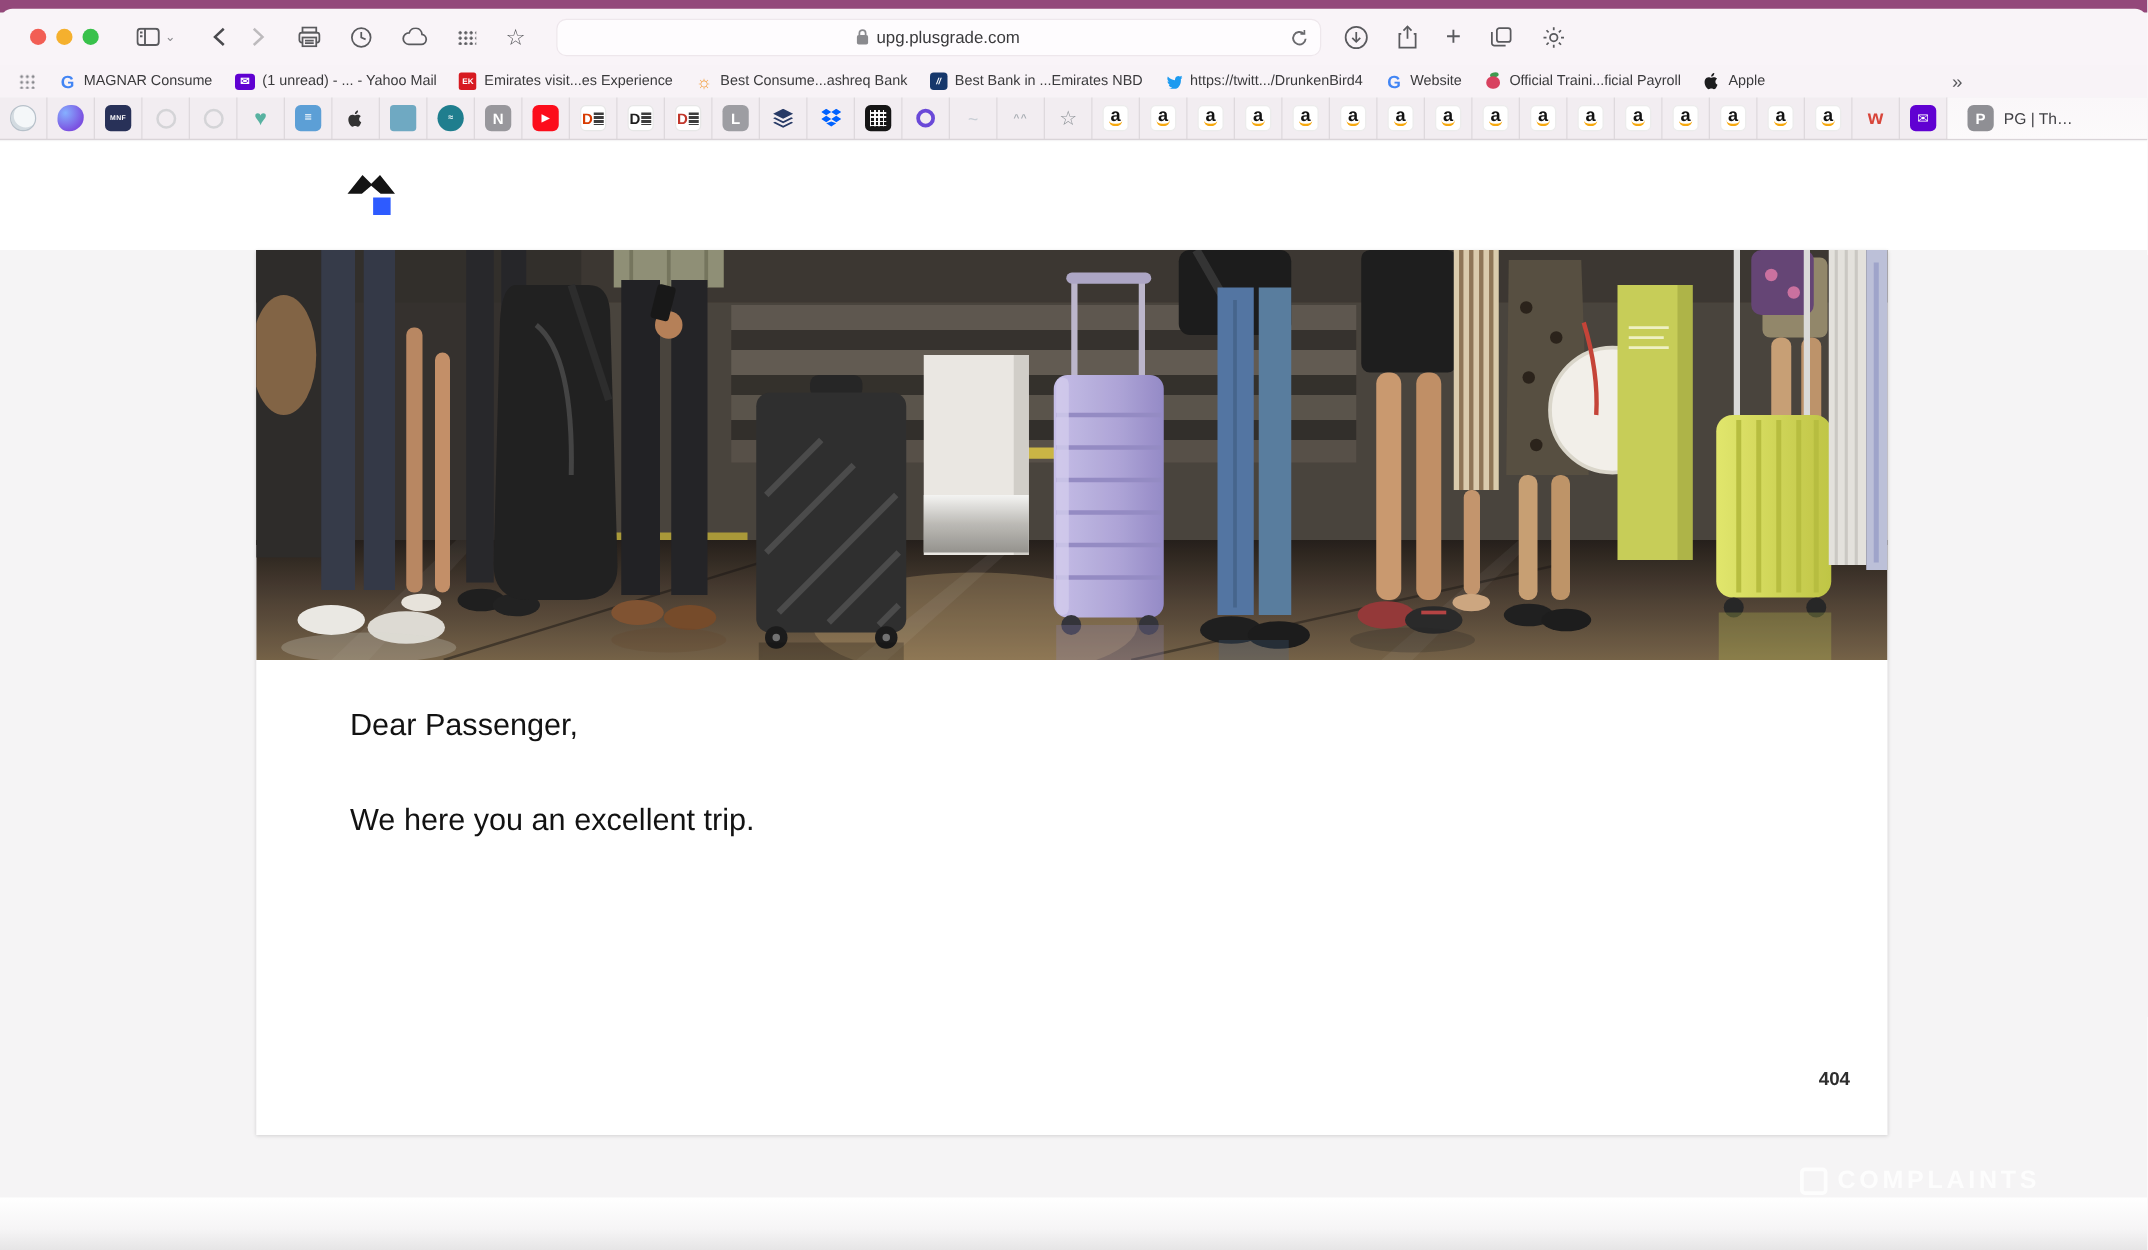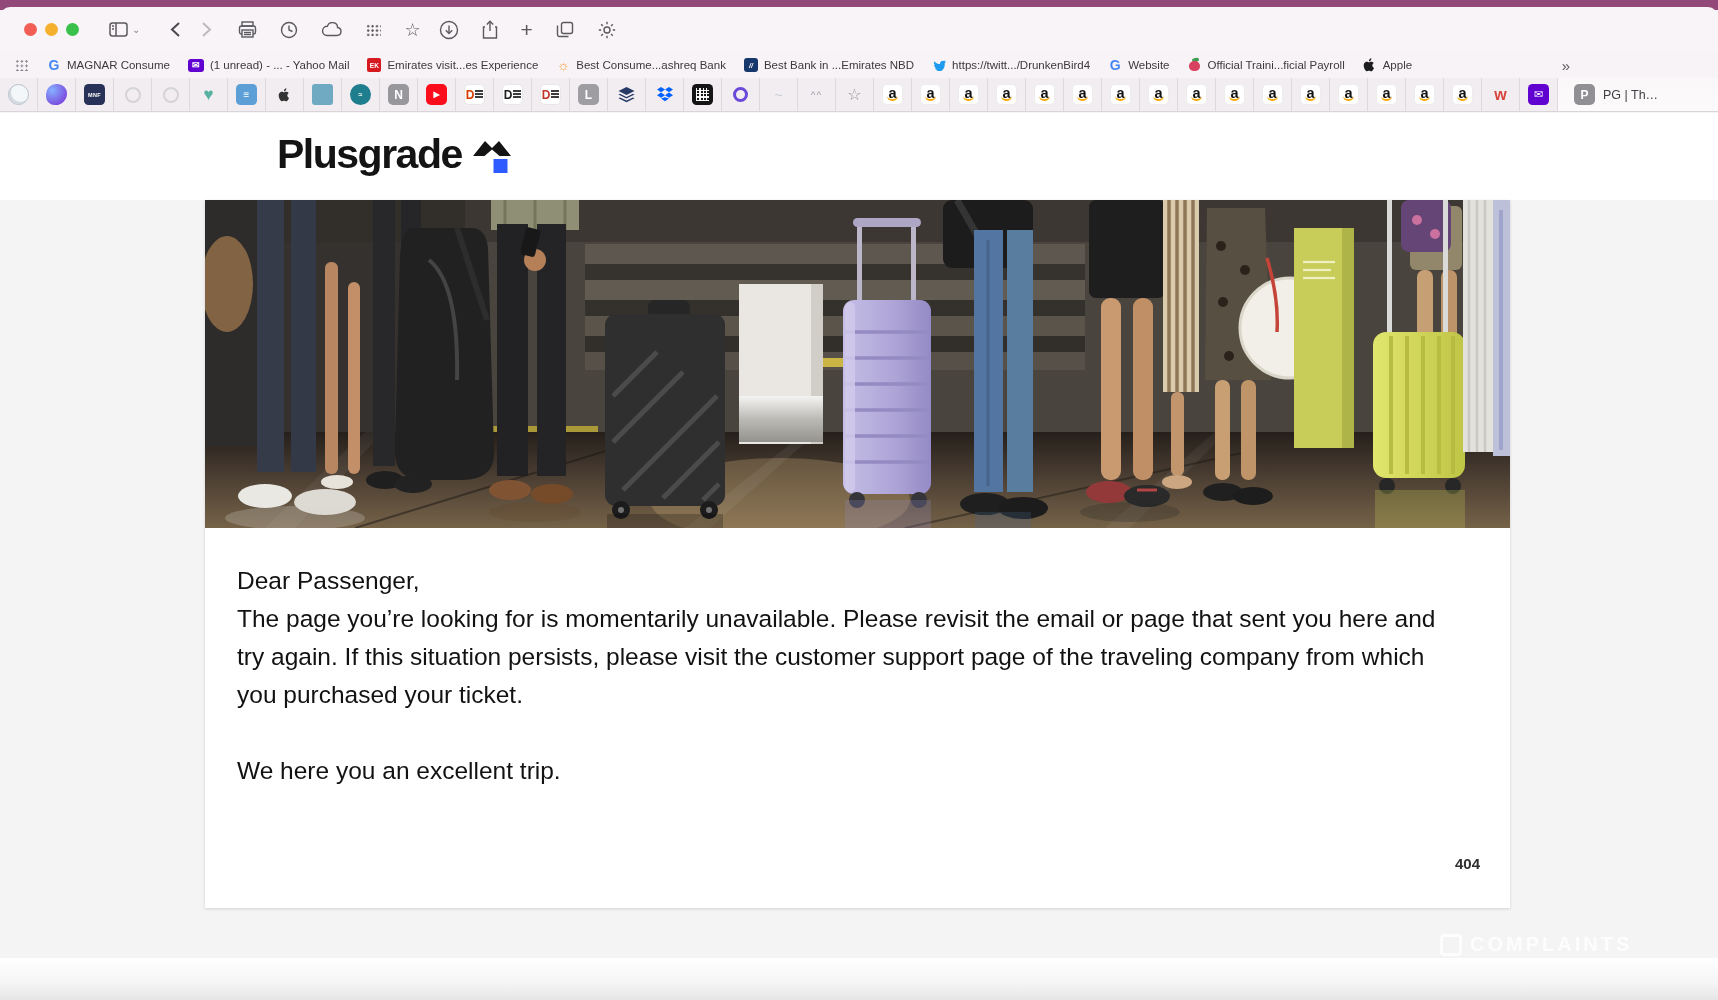--- a/index.html
+++ b/index.html
@@ -105,21 +105,21 @@
   
   .site-header { position:absolute; top:113px; left:0; width:1718px; height:87px; background:#fff;
                  display:flex; align-items:center; }
   .brand { display:flex; align-items:flex-start; gap:10px; margin-left:277px; }
   .brand-text { font-size:41px; font-weight:800; letter-spacing:-1.5px; color:#141414; line-height:1; }
   .brand-mark { margin-top:2px; }
 
   .card { position:absolute; top:200px; left:205px; width:1305px; height:708px; background:#fff;
           box-shadow:0 1px 3px rgba(0,0,0,.14); }
   .hero { width:1305px; height:328px; display:block; }
-  .copy { padding:34px 44px 0 32px; font-size:24.5px; line-height:38px; color:#121212; }
+  .copy { padding:34px 44px 0 32px; font-size:24.5px; line-height:38px; color:#121212;margin-left:43px; }
   .copy p { margin:0; }
   .copy .closing { margin-top:38px; }
   .err-code { position:absolute; right:30px; bottom:36px; font-size:15px; font-weight:700; color:#2e2e2e; }
 
   .watermark { position:absolute; left:1440px; top:933px; display:flex; align-items:center; gap:8px;
                color:rgba(255,255,255,.8); font-size:20px; font-weight:800; letter-spacing:3px; }
   .watermark .wm-box { width:22px; height:22px; border:3px solid rgba(255,255,255,.8); border-radius:4px; }
 
   .bottom-strip { position:absolute; top:958px; left:0; width:1718px; height:42px;
                   background:linear-gradient(180deg,#ffffff 0%,#f6f5f6 60%,#e6e5e6 100%); }
@@ -175,20 +175,35 @@
     </span>
     <span class="tbtn">
       <svg width="22" height="15" viewBox="0 0 22 15" fill="none" stroke="#5a5a5e" stroke-width="1.4">
         <path d="M6 13.5h10a4 4 0 0 0 .6-7.95A5.2 5.2 0 0 0 6.4 4.3 4.6 4.6 0 0 0 6 13.5z"></path>
       </svg>
     </span>
     <span class="tbtn dotgrid"></span>
     <span class="tbtn star-glyph">☆</span>
   </div>
 
+  <div class="urlbar">
+    <span class="lock">
+      <svg width="10" height="13" viewBox="0 0 10 13" fill="#8a8a8e">
+        <rect x="0.5" y="5" width="9" height="7.5" rx="1.5"></rect>
+        <path d="M2.5 5V3.5a2.5 2.5 0 0 1 5 0V5" fill="none" stroke="#8a8a8e" stroke-width="1.4"></path>
+      </svg>
+    </span>
+    <span>upg.plusgrade.com</span>
+    <span class="tbtn reload">
+      <svg width="15" height="15" viewBox="0 0 15 15" fill="none" stroke="#6a6a6e" stroke-width="1.5">
+        <path d="M12.5 8a5 5 0 1 1-1.5-4"></path>
+          <polyline points="11.5,1 11.6,4.2 8.4,4.1" stroke-width="1.3"></polyline>
+      </svg>
+    </span>
+  </div>
 
   <div class="rgrp">
     <span class="tbtn">
       <svg width="20" height="20" viewBox="0 0 20 20" fill="none" stroke="#5a5a5e" stroke-width="1.4">
         <circle cx="10" cy="10" r="8.5"></circle>
           <line x1="10" y1="5.5" x2="10" y2="13"></line>
           <polyline points="6.8,10.3 10,13.5 13.2,10.3"></polyline>
       </svg>
     </span>
     <span class="tbtn">
@@ -424,21 +439,20 @@
       <span class="fav f-mail-purple">✉</span>
     </div>
     <div class="tab-active">
     <span class="fav f-p-active">P</span>
     <span>PG | Th…</span>
   </div>
 </div>
 
 <div class="site-header">
   <div class="brand">
-    <span class="brand-text">Plusgrade</span>
     <span class="brand-mark">
       <svg width="40" height="40" viewBox="0 0 40 40">
         <path fill="#141414" d="M1 20 L13 5 L20 12 L27 5 L39 20 L27.5 20 L20 13.5 L12.5 20 Z"></path>
         <rect x="21.5" y="23" width="14" height="14" fill="#2e5bff"></rect>
       </svg>
     </span>
   </div>
 </div>
 
 <div class="card">
@@ -637,21 +651,20 @@
       <rect x="770" y="312" width="56" height="16" fill="#3d5d86"></rect>
       <ellipse cx="90" cy="318" rx="70" ry="12" fill="#d9d6cf"></ellipse>
       <ellipse cx="330" cy="312" rx="46" ry="10" fill="#5a3a20"></ellipse>
       <ellipse cx="925" cy="312" rx="50" ry="10" fill="#1a1a1a"></ellipse>
     </g>
     <rect x="0" y="0" width="1305" height="328" fill="#ffffff" opacity="0.05"></rect>
   </svg>
 
   <div class="copy">
     <p>Dear Passenger,</p>
-    <p>The page you’re looking for is momentarily unavailable. Please revisit the email or page that sent you here and try again. If this situation persists, please visit the customer support page of the traveling company from which you purchased your ticket.</p>
     <p class="closing">We here you an excellent trip.</p>
   </div>
 
   <div class="err-code">404</div>
 </div>
 
 <div class="watermark">
   <span class="wm-box"></span>
   <span>COMPLAINTS</span>
 </div>

